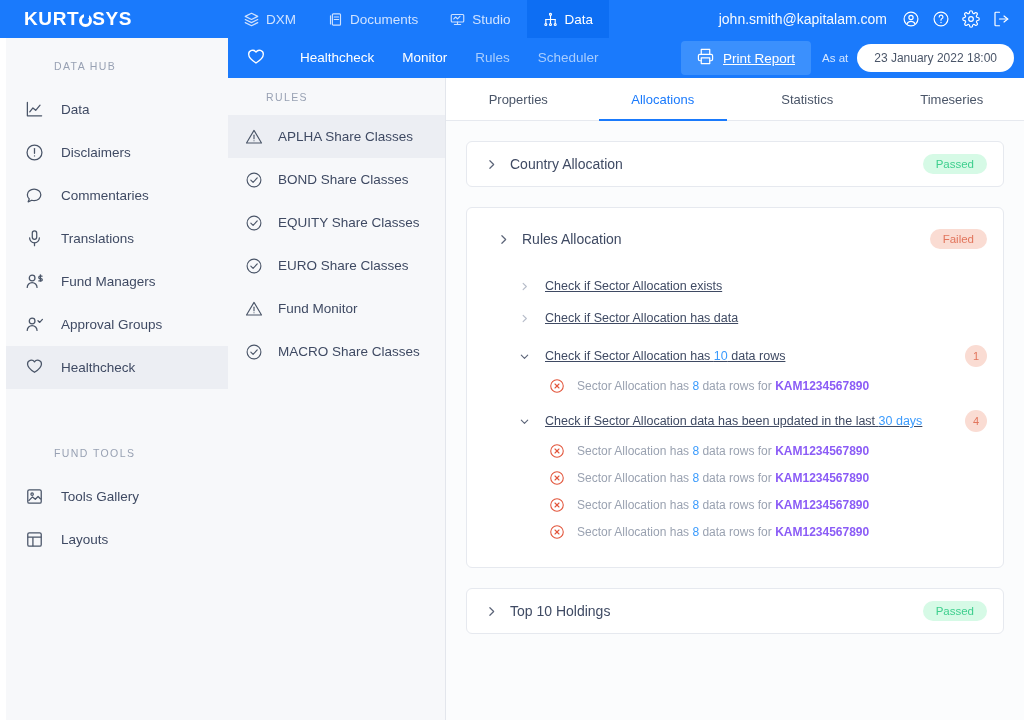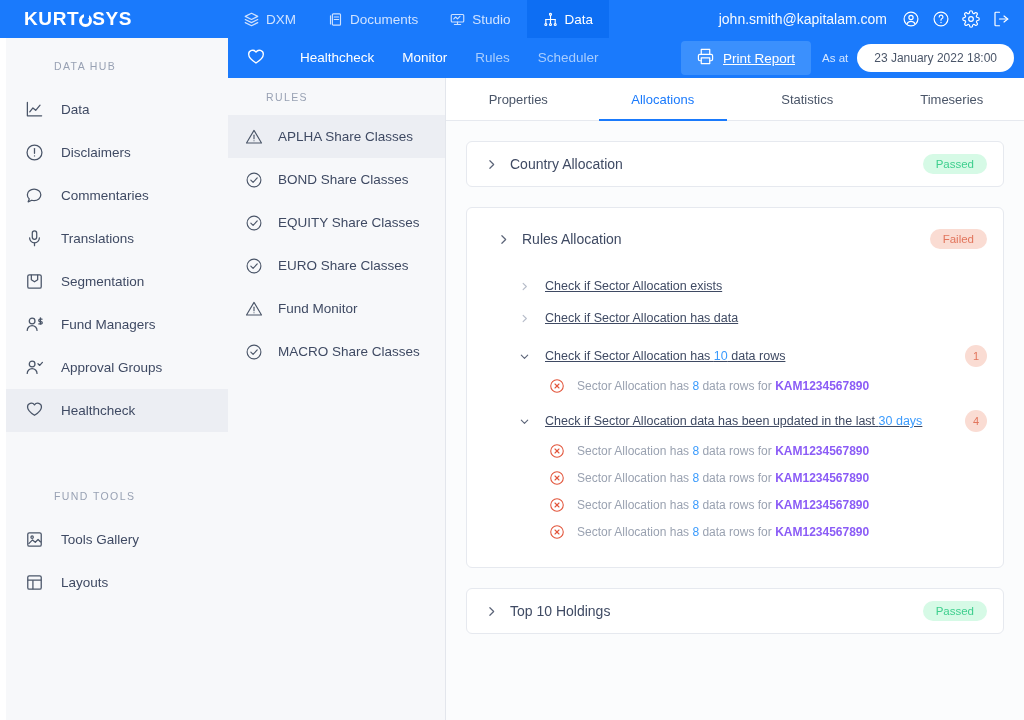--- a/index.html
+++ b/index.html
@@ -337,29 +337,20 @@
       <span class="ico">
         <svg width="19" height="19" viewBox="0 0 24 24" fill="none" stroke="#4a5568" stroke-width="1.6" stroke-linecap="round">
             <rect x="9.2" y="2.5" width="5.6" height="10.5" rx="2.8"></rect>
             <path d="M5.8 11.2a6.2 6.2 0 0 0 12.4 0"></path>
             <line x1="12" y1="17.4" x2="12" y2="21"></line>
           </svg>
       </span>
       <span>Translations</span>
     </div>
 
-    <div class="side-item">
-      <span class="ico">
-        <svg width="19" height="19" viewBox="0 0 24 24" fill="none" stroke="#4a5568" stroke-width="1.6" stroke-linejoin="round">
-            <rect x="3.5" y="3.5" width="17" height="17" rx="2"></rect>
-            <path d="M8 3.5v6.2l4 2.6 4-2.6V3.5"></path>
-          </svg>
-      </span>
-      <span>Segmentation</span>
-    </div>
 
     <div class="side-item">
       <span class="ico">
         <svg width="19" height="19" viewBox="0 0 24 24" fill="none" stroke="#4a5568" stroke-width="1.6" stroke-linecap="round">
             <circle cx="9" cy="7.5" r="3.6"></circle>
             <path d="M2.8 19.5a6.2 6.2 0 0 1 12.4 0"></path>
             <line x1="19.5" y1="3.5" x2="19.5" y2="11.5"></line>
             <path d="M21.5 5.3h-2.6a1.5 1.5 0 0 0 0 3h1.4a1.5 1.5 0 0 1 0 3h-2.8"></path>
           </svg>
       </span>

